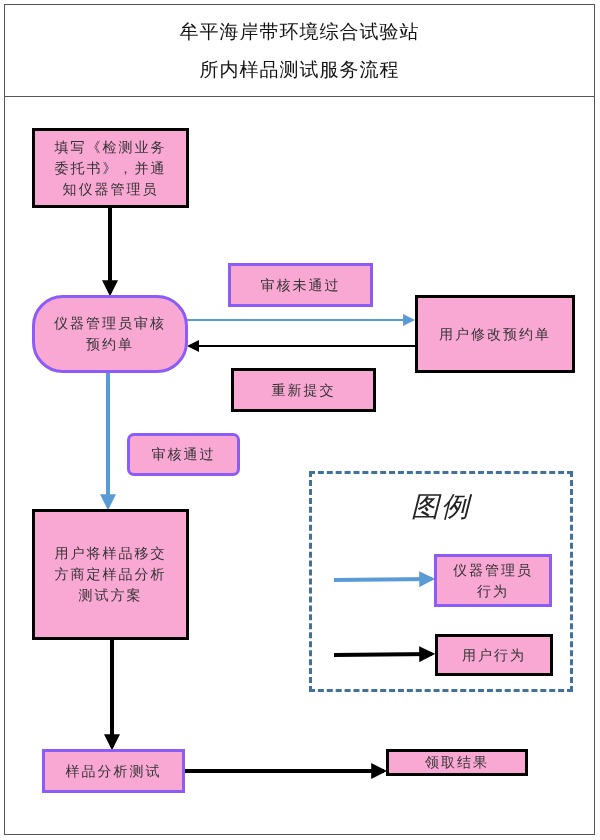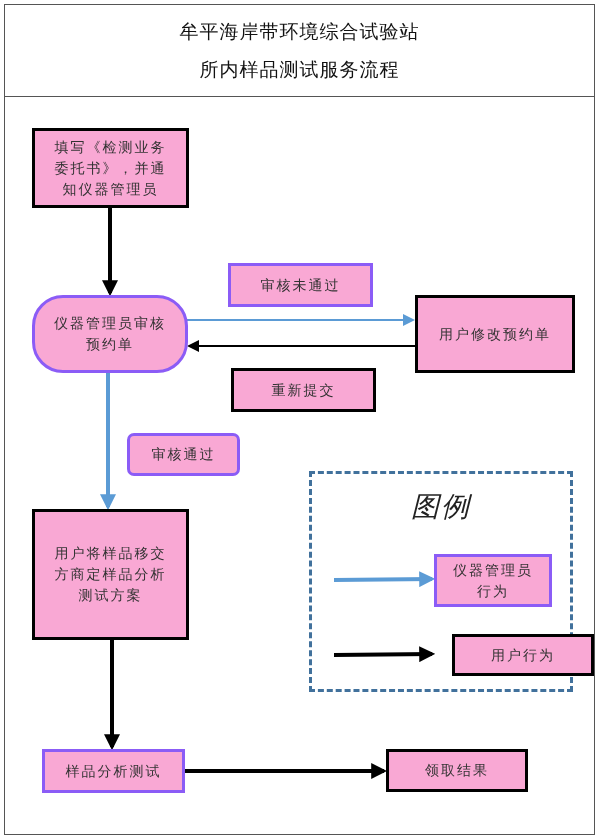--- a/index.html
+++ b/index.html
@@ -102,30 +102,30 @@
     <span>用户将样品移交</span>
     <span>方商定样品分析</span>
     <span>测试方案</span>
   </div>
 </div>
 
 <div class="box admin" style="left:42px;top:749px;width:143px;height:44px;">
   <span>样品分析测试</span>
 </div>
 
-<div class="box user" style="left:386px;top:749px;width:142px;height:43px;">
+<div class="box user" style="left:386px;top:749px;width:142px;height:27px;">
   <span>领取结果</span>
 </div>
 
 <div class="legend">
   <div class="legend-title">图例</div>
 </div>
 
 <div class="box admin" style="left:434px;top:554px;width:118px;height:53px;">
   <div>
     <span>仪器管理员</span>
     <span>行为</span>
   </div>
 </div>
 
-<div class="box user" style="left:452px;top:634px;width:142px;height:42px;">
+<div class="box user" style="left:435px;top:634px;width:118px;height:42px;">
   <span>用户行为</span>
 </div>
 
 </body></html>

